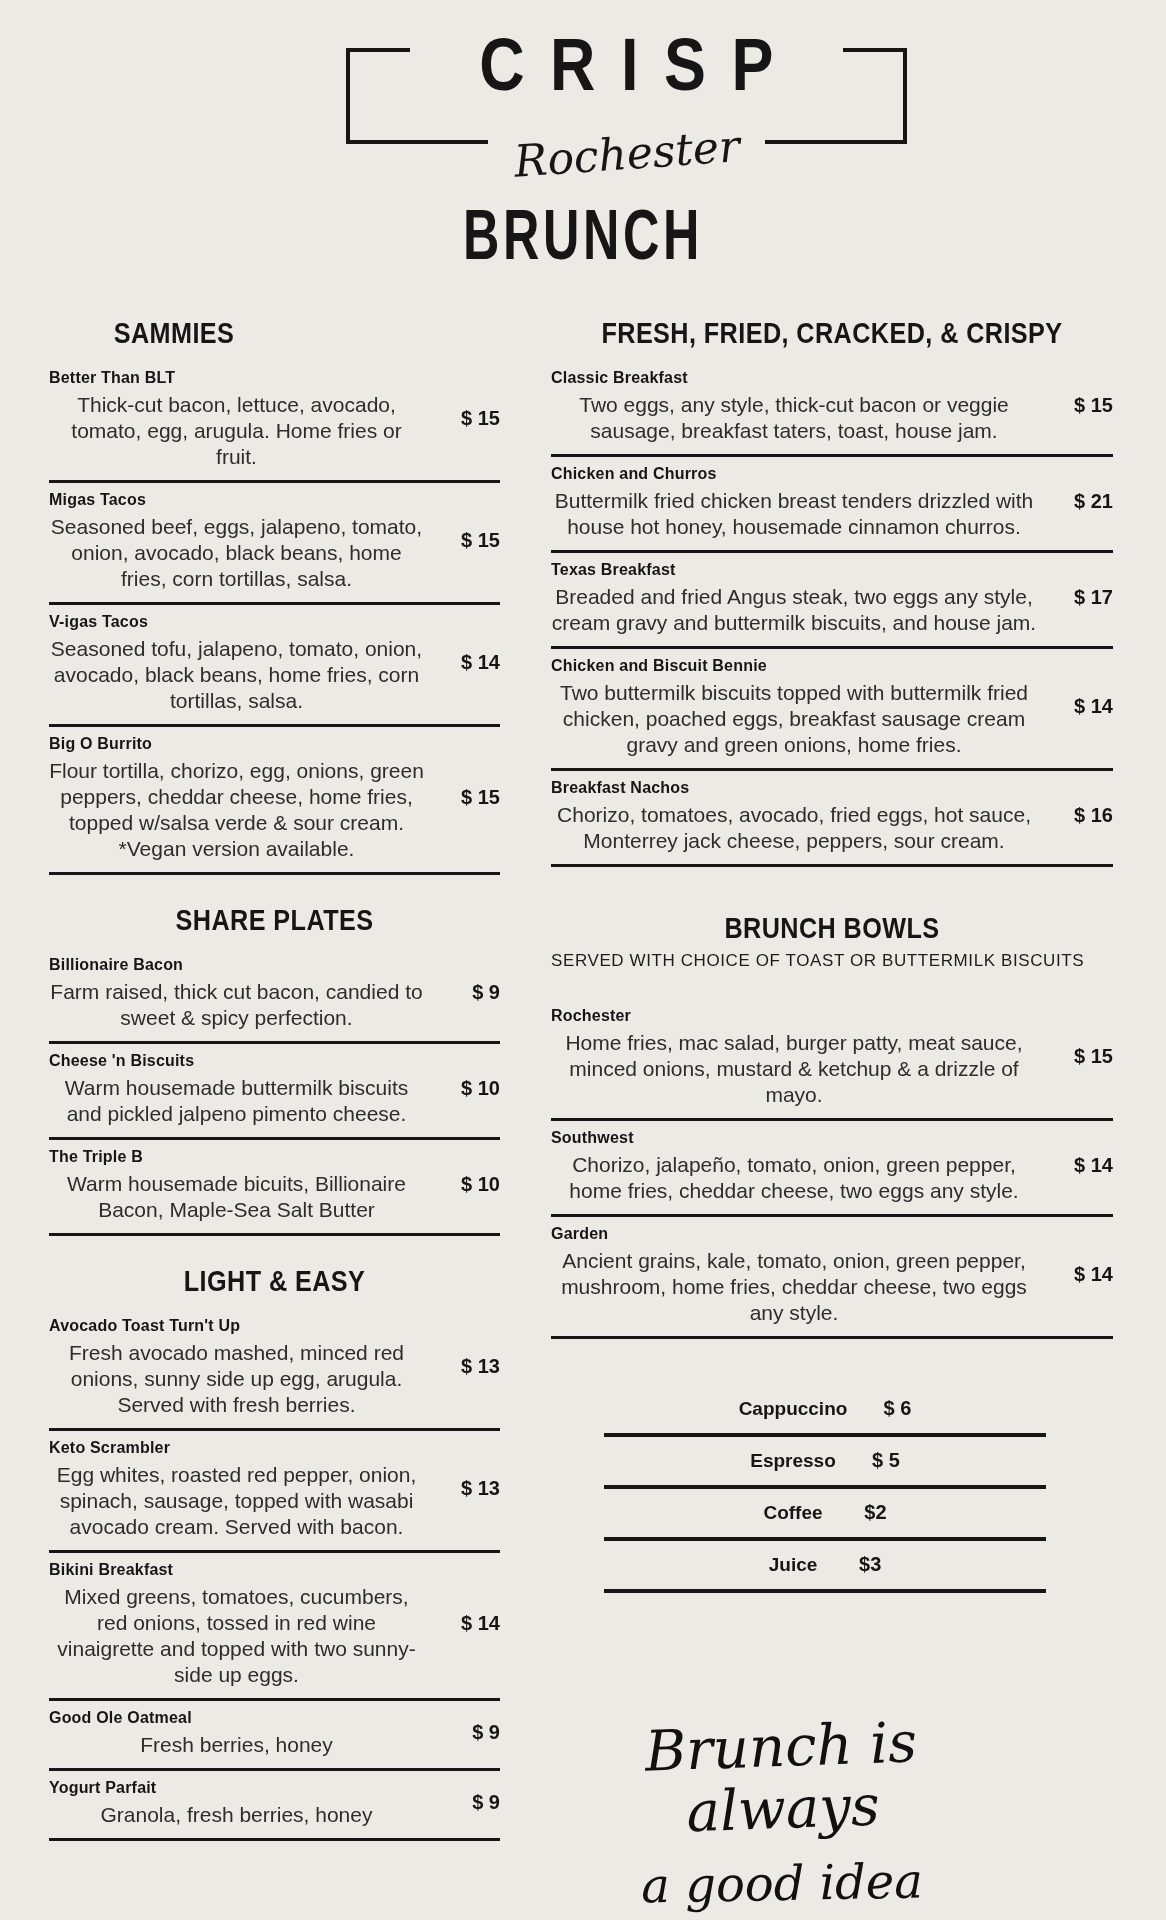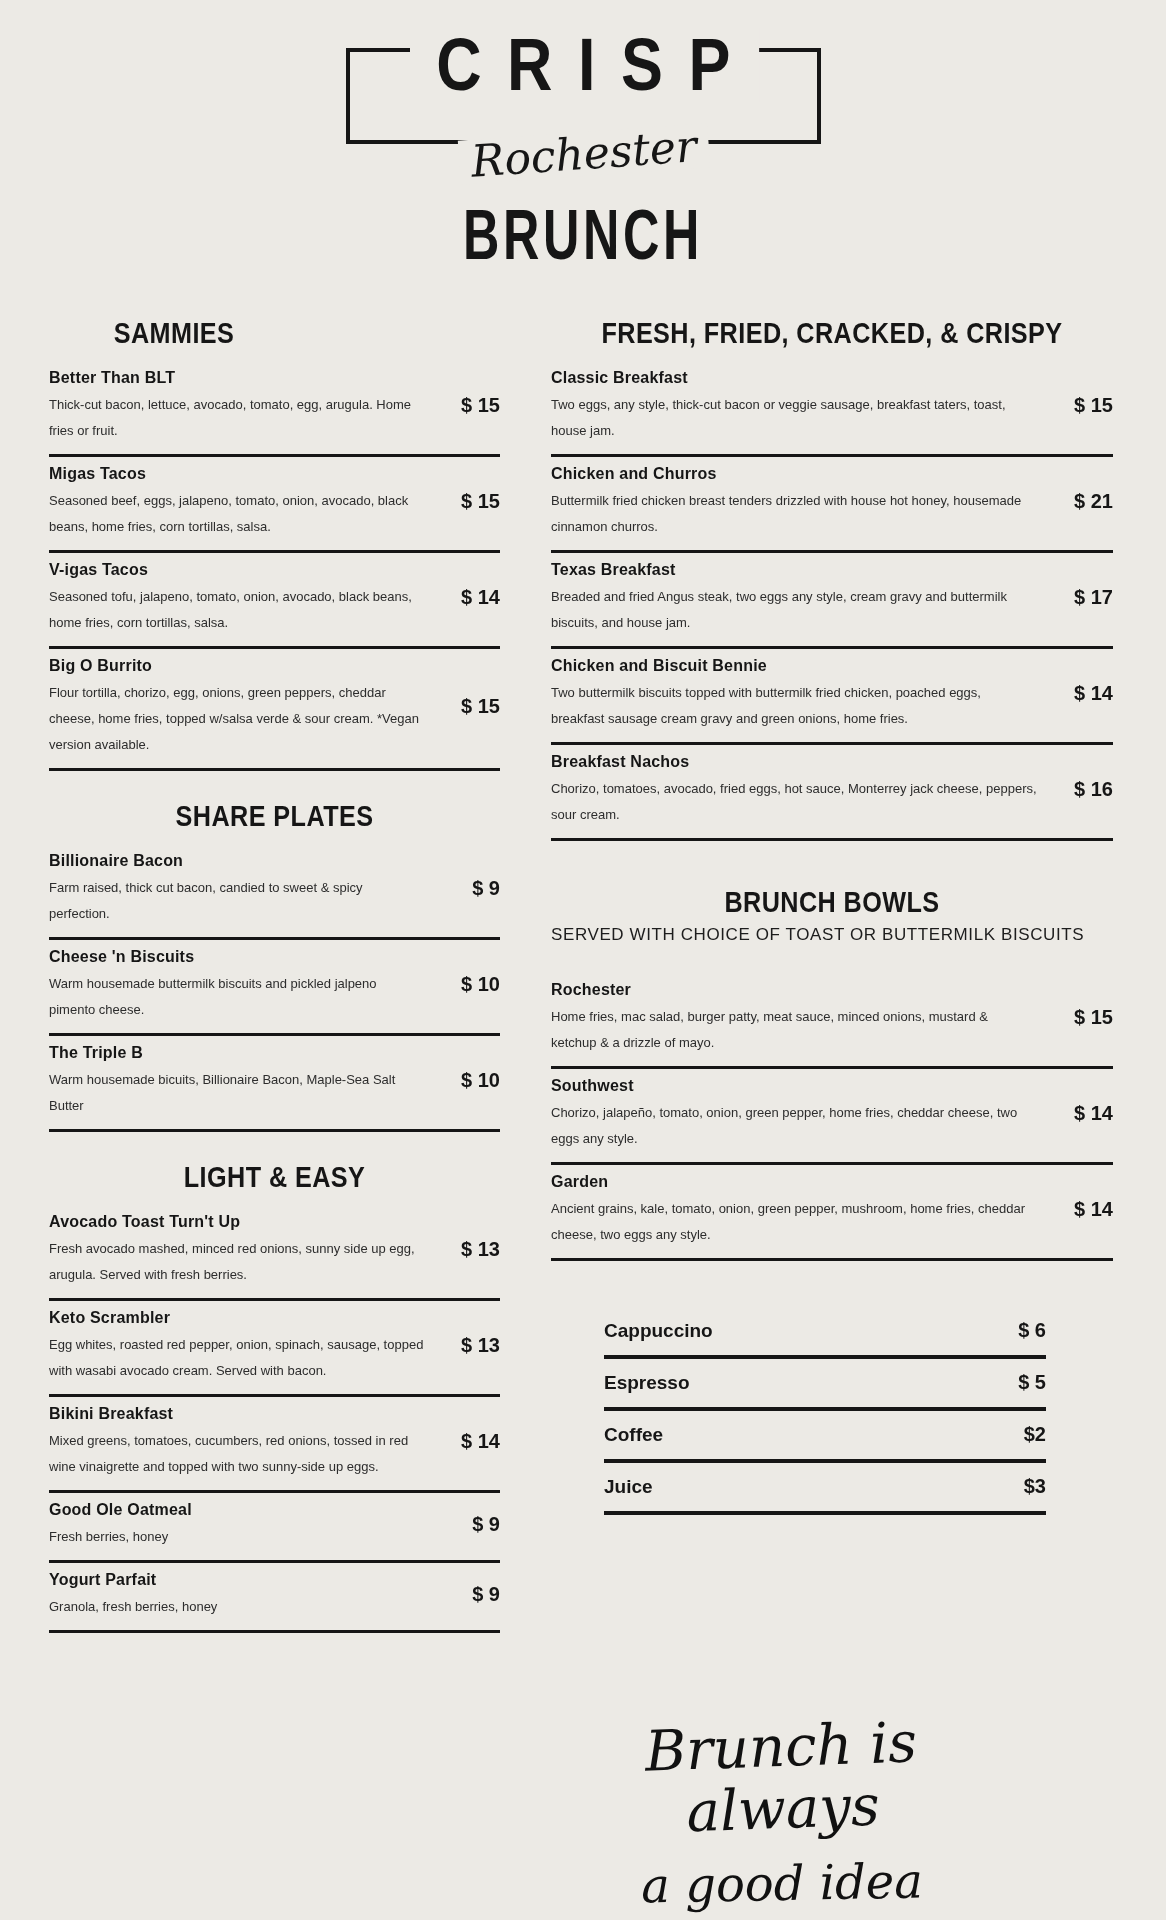--- a/index.html
+++ b/index.html
@@ -6,21 +6,21 @@
     --bg:#ECEAE5;
     --ink:#161616;
     --muted:#2d2d2d;
   }
   *{margin:0;padding:0;box-sizing:border-box;}
   html,body{background:var(--bg);}
   body{font-family:"Liberation Sans", sans-serif; color:var(--ink);}
   .page{position:relative;width:1166px;height:1920px;background:var(--bg);overflow:hidden;margin:0 auto;}
 
   
-  .logo-frame{position:absolute;top:48px;left:346px;width:475px;height:96px;}
+  .logo-frame{position:absolute;top:48px;left:346px;width:561px;height:96px;}
   .seg{position:absolute;background:var(--ink);}
   .seg.lv{left:0;top:0;width:4px;height:96px;}
   .seg.rv{right:0;top:0;width:4px;height:96px;}
   .seg.tl{left:0;top:0;width:64px;height:4px;}
   .seg.tr{right:0;top:0;width:64px;height:4px;}
   .seg.bl{left:0;bottom:0;width:142px;height:4px;}
   .seg.br{right:0;bottom:0;width:142px;height:4px;}
   .logo-name{position:absolute;left:50%;top:-20px;transform:translateX(calc(-50% + 12px)) scaleX(.85);
     font-size:74px;font-weight:700;letter-spacing:30px;line-height:1;background:var(--bg);padding:0 4px;white-space:nowrap;}
   .logo-script{position:absolute;left:50%;bottom:-32px;transform:translateX(-50%) rotate(-4deg);
@@ -39,31 +39,31 @@
     margin:26px 0 9px;transform:scaleX(.84);}
   .sec-h.first{margin-top:14px;}
   .sec-h.sammies{width:250px;}
   .sec-h.bowls{margin-top:42px;margin-bottom:0;}
   .sec-sub{text-align:left;font-size:17px;letter-spacing:.6px;color:#1d1d1d;margin:4px 0 28px;}
   .sec-sub:empty{display:none;}
 
   .item{display:flex;align-items:center;padding:6px 0 10px;border-bottom:3px solid var(--ink);}
   .item-main{flex:1;padding-right:12px;}
   .item-name{font-size:16px;font-weight:700;line-height:22px;letter-spacing:.2px;margin-bottom:3px;}
-  .item-desc{font-size:13px;line-height:26px;color:var(--muted);}
+  .item-desc{font-size:21px;line-height:26px;color:var(--muted);text-align:center;}
   .item-price{min-width:64px;text-align:right;font-weight:700;font-size:20px;white-space:nowrap;}
 
   
   .drinks{margin:46px 0 0 53px;width:442px;}
   .drink-block{padding:4px 0 12px;border-bottom:4px solid var(--ink);}
   .drink-name{font-size:19px;font-weight:700;line-height:23px;}
   .mim-row{display:flex;align-items:flex-start;font-size:17.5px;line-height:27px;color:#222;}
   .mim-label{flex:1;padding-right:14px;}
   .mim-price{font-weight:700;font-size:18px;}
-  .drink-row{display:flex;justify-content:space-between;align-items:center;
+  .drink-row{display:flex;justify-content:center;align-items:center;
     padding:12px 0 13px;border-bottom:4px solid var(--ink);}
 
   
   .quote{position:absolute;left:551px;top:1716px;width:462px;text-align:center;
     font-family:"DejaVu Serif", serif;font-style:italic;color:#111;}
   .quote-l1{font-size:56px;line-height:1.1;transform:rotate(-2deg);}
   .quote-l2{font-size:48px;line-height:1.1;margin-top:18px;transform:rotate(-1deg);}
 </style>
 </head>
 <body>

